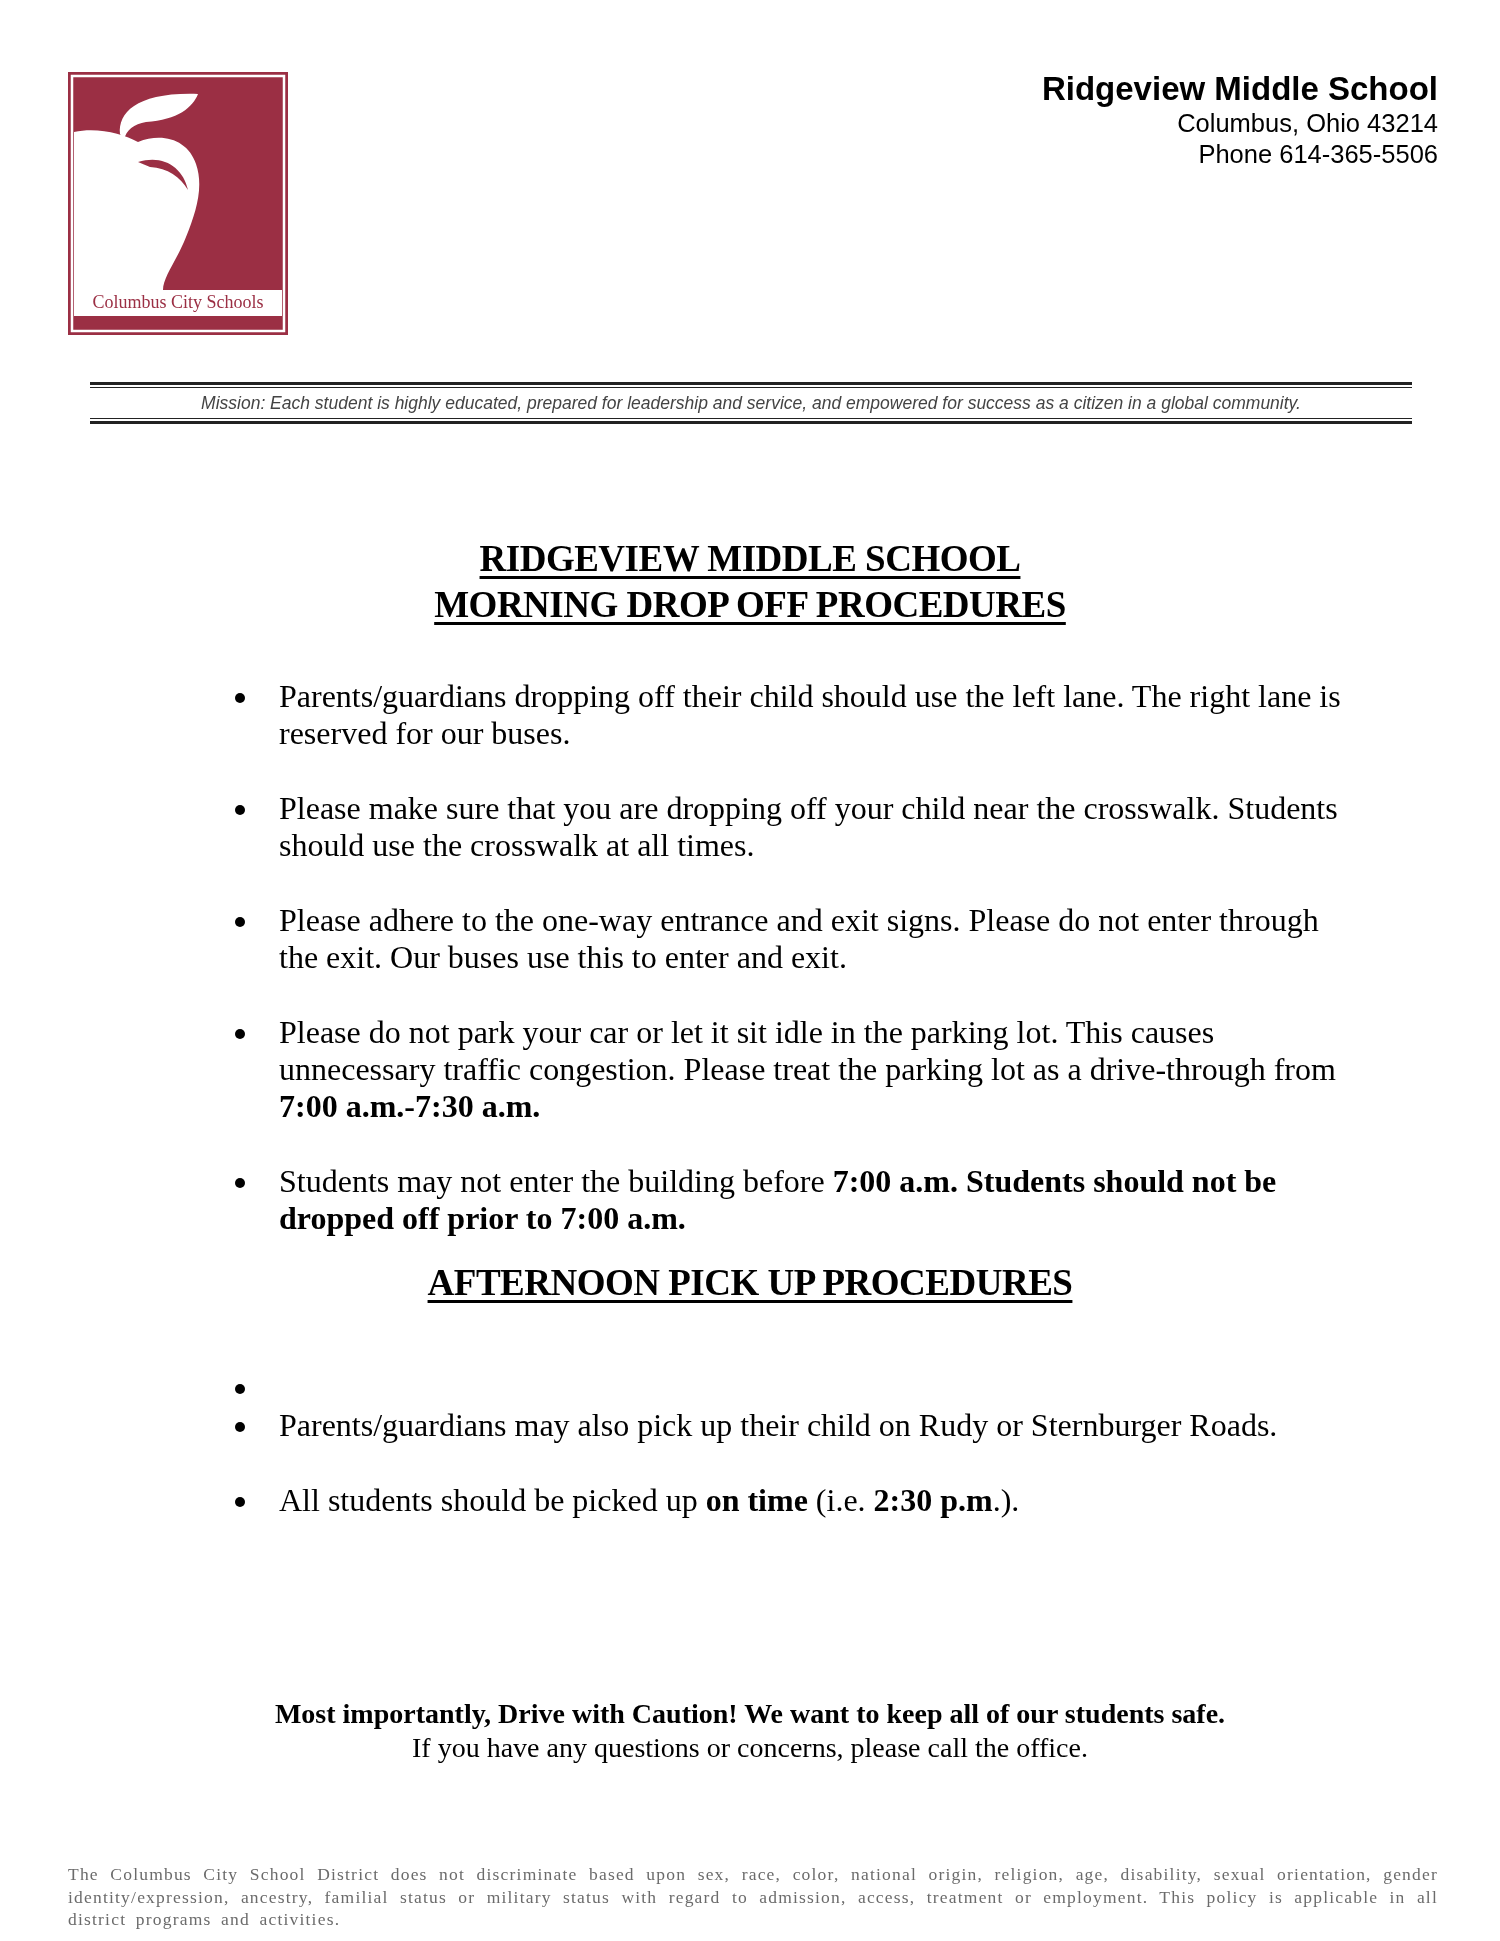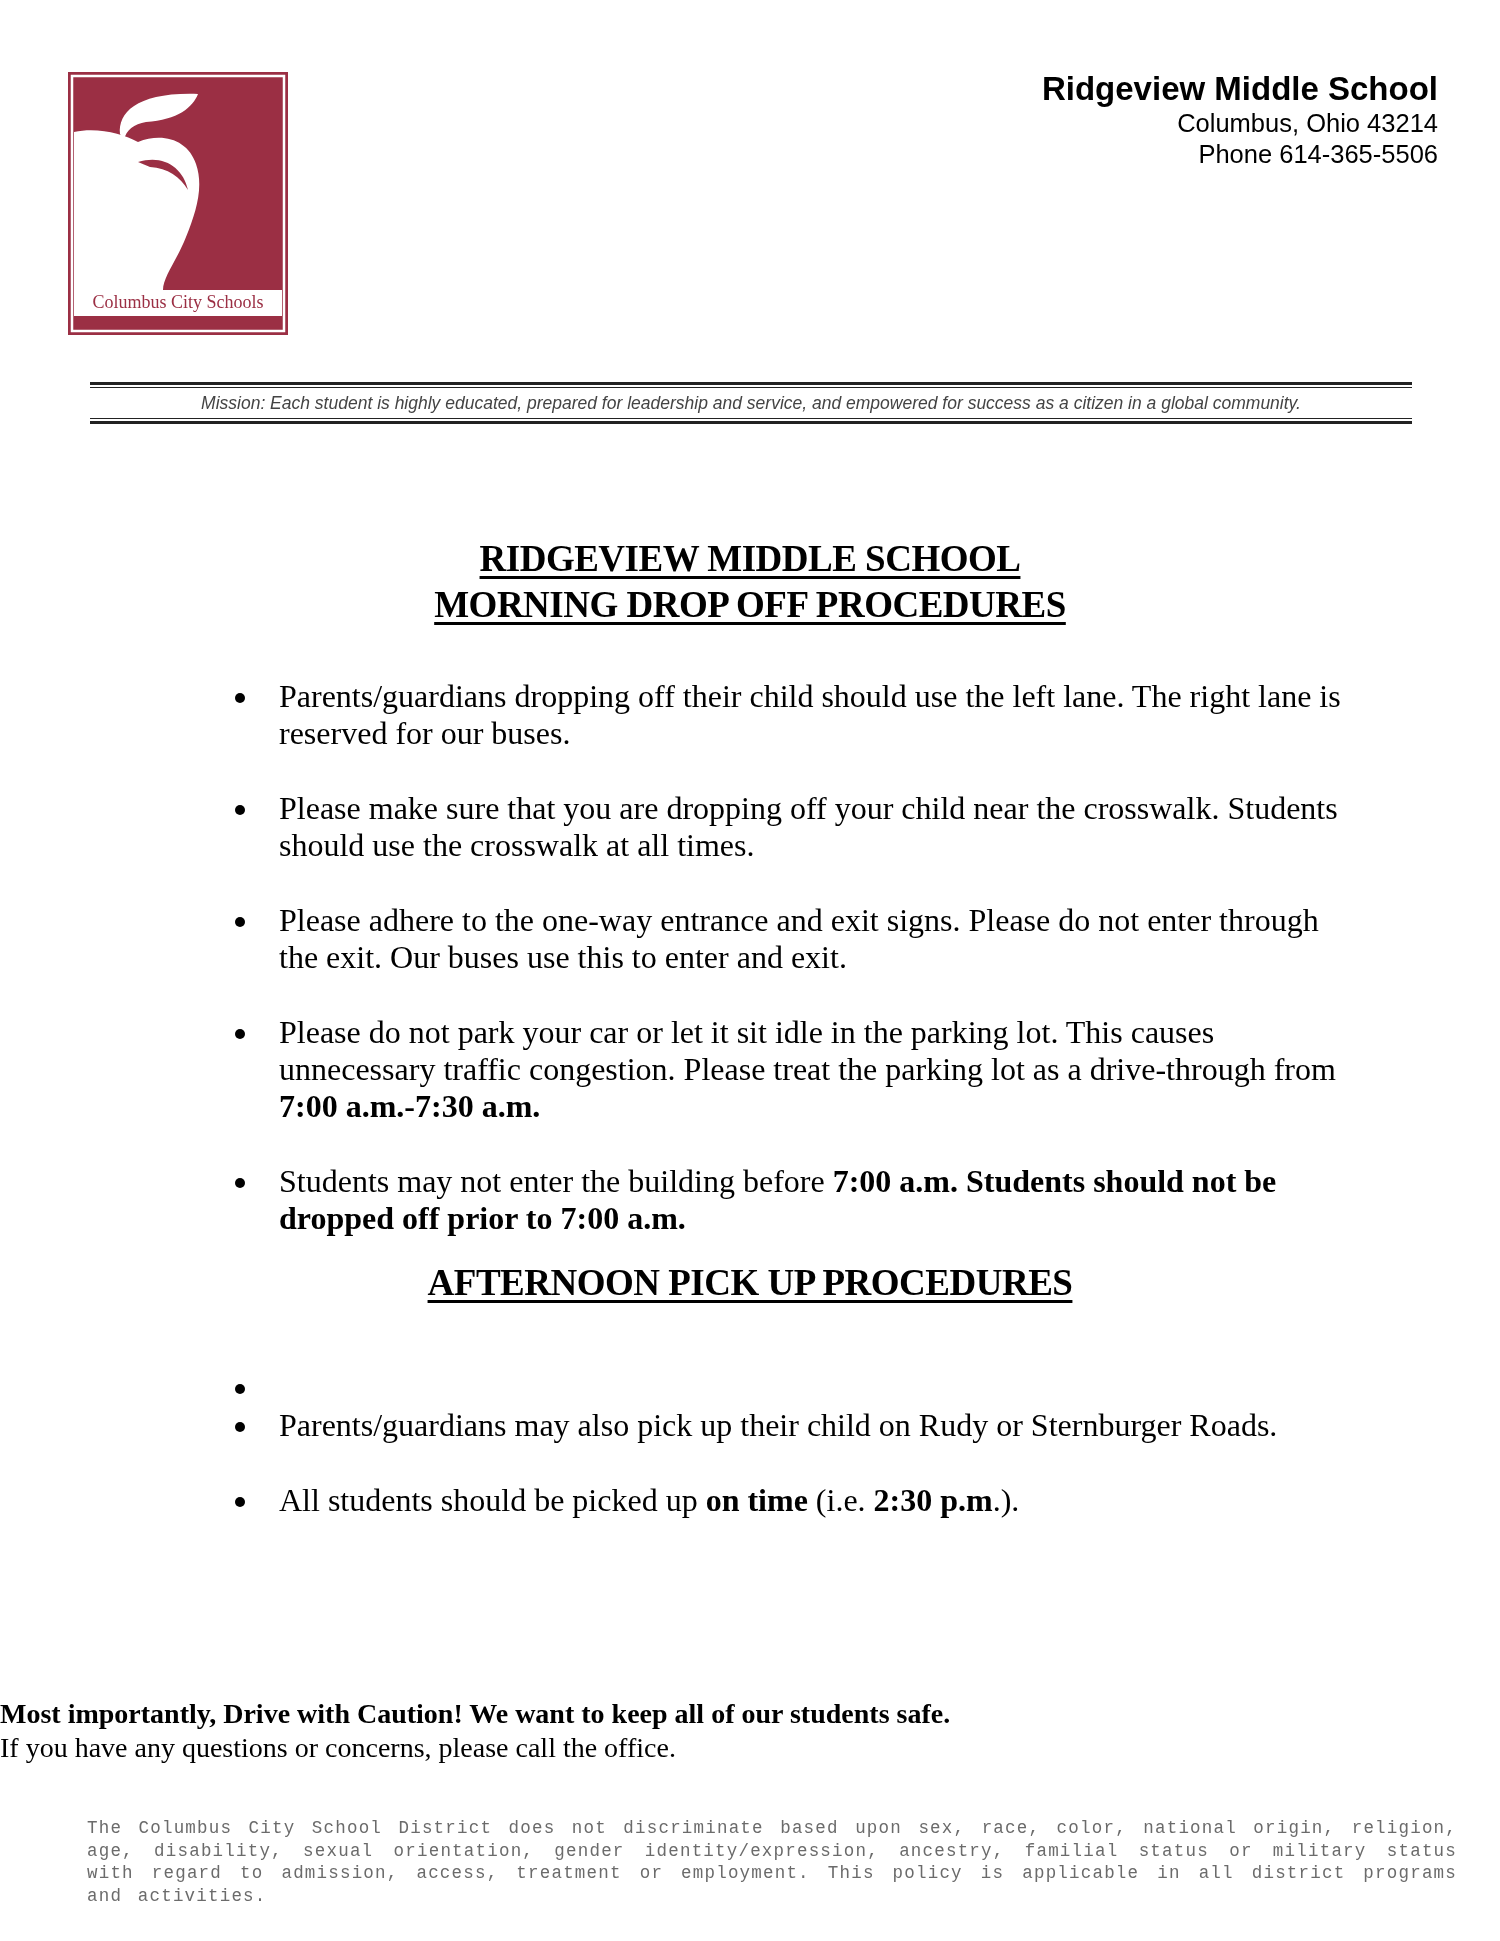--- a/index.html
+++ b/index.html
@@ -24,27 +24,27 @@
   .doc-heading span { text-decoration: underline; text-decoration-thickness: 3px; text-underline-offset: 5px; }
 
   .bullet-list { position: absolute; left: 215px; width: 1130px; margin: 14px; padding: 0; list-style: none;
     font-family: "Liberation Serif", serif; font-size: 32px; line-height: 37px; }
   .bullet-list li { position: relative; padding-left: 50px; }
   .bullet-list li .dot { position: absolute; left: 6px; top: 15px; width: 10px; height: 10px;
     border-radius: 50%; background: #000; }
   .b { font-weight: bold; }
   .u { text-decoration-thickness: 2px; text-underline-offset: 4px; }
 
-  .closing { position: absolute; left: 0; width: 1500px; 
+  .closing { position: absolute; left: 0; width: 1500px; text-align: center;
     font-family: "Liberation Serif", serif; font-size: 28px; line-height: 34px; }
   .closing .bold-line { font-weight: bold; }
 
-  .disclaimer { position: absolute; left: 68px; top: 1817px; width: 1370px;
-    font-family: Liberation Mono, monospace; font-size: 17.5px; line-height: 22.5px;
-    color: #6b6b6b; text-align: justify; text-align-last: left; letter-spacing: 1.2px; word-spacing: 4px; margin-left: 19px; }
+  .disclaimer { position: absolute; left: 68px; top: 1863px; width: 1370px;
+    font-family: Liberation Serif, serif; font-size: 17.5px; line-height: 22.5px;
+    color: #6b6b6b; text-align: justify; text-align-last: left; letter-spacing: 1.2px; word-spacing: 4px; }
 </style>
 </head>
 <body>
 
 <div class="logo">
   <svg width="220" height="263" viewBox="0 0 220 263">
     <rect x="0" y="0" width="220" height="263" fill="#9b2f44"></rect>
     <rect x="4" y="4" width="212" height="255" fill="none" stroke="#ffffff" stroke-width="2.5"></rect>
 
     <rect x="6" y="218" width="208" height="35" fill="#ffffff"></rect>

